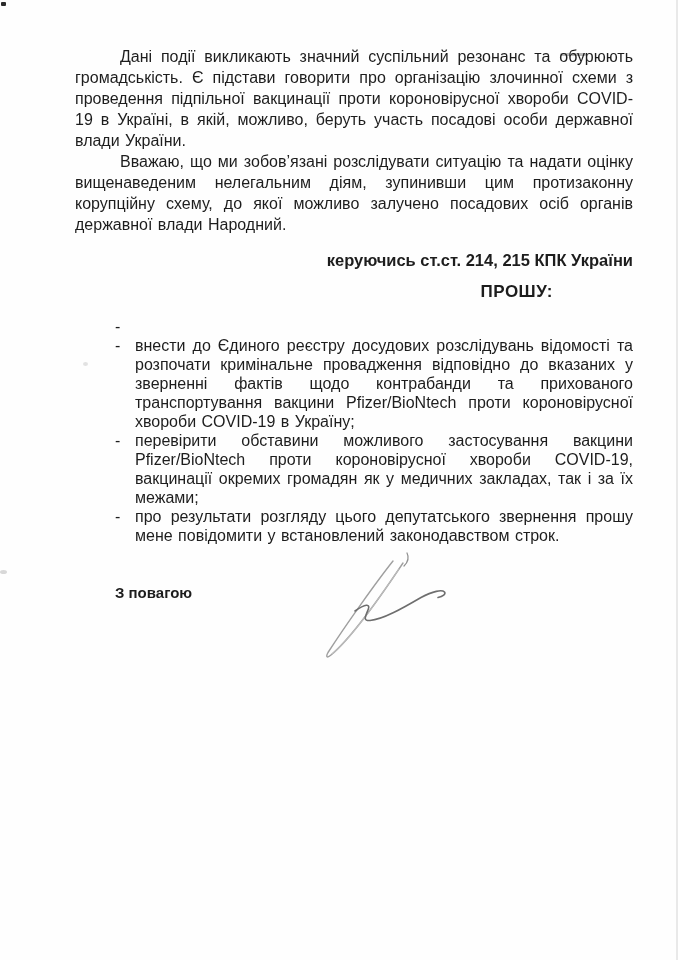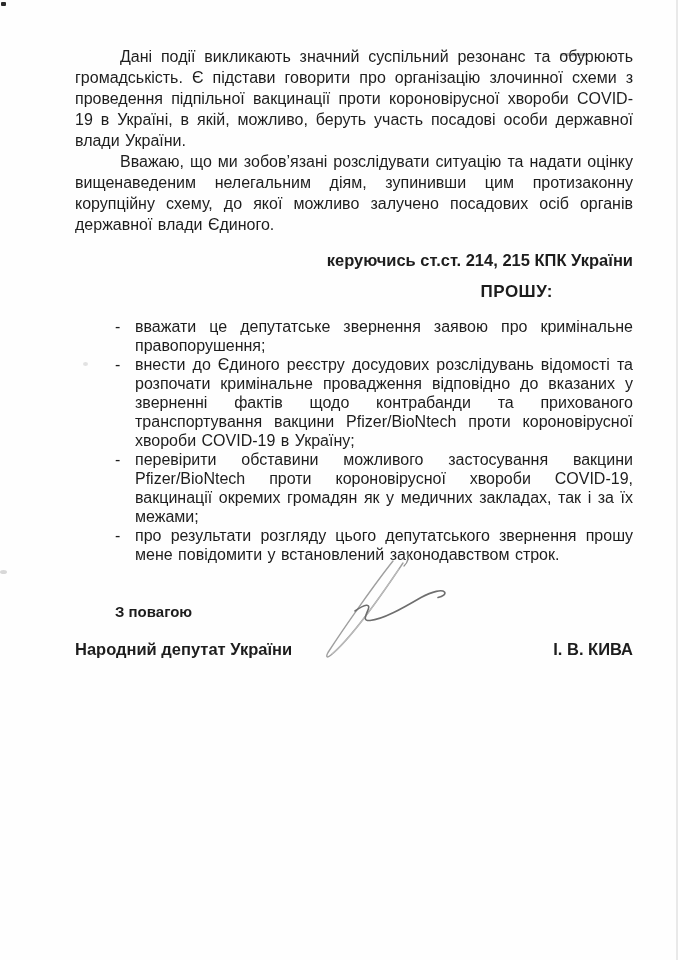--- a/index.html
+++ b/index.html
@@ -110,53 +110,48 @@
 
   <div class="speck speck-a"></div>
   <div class="speck speck-b"></div>
   <div class="speck speck-c"></div>
   <div class="speck speck-d"></div>
 
   <div class="content">
 
     <p class="body-par">Дані події викликають значний суспільний резонанс та обурюють громадськість. Є підстави говорити про організацію злочинної схеми з проведення підпільної вакцинації проти короновірусної хвороби COVID-19 в Україні, в якій, можливо, беруть участь посадові особи державної влади України.</p>
 
-    <p class="body-par">Вважаю, що ми зобов’язані розслідувати ситуацію та надати оцінку вищенаведеним нелегальним діям, зупинивши цим протизаконну корупційну схему, до якої можливо залучено посадових осіб органів державної влади Єдиного.</p>
+    <p class="body-par">Вважаю, що ми зобов’язані розслідувати ситуацію та надати оцінку вищенаведеним нелегальним діям, зупинивши цим протизаконну корупційну схему, до якої можливо залучено посадових осіб органів державної влади Народний.</p>
 
     <div class="legal-block">
       <p class="legal-line2">керуючись ст.ст. 214, 215 КПК України</p>
     </div>
 
     <div class="request-heading">ПРОШУ:</div>
 
     <div class="request-list">
       <div class="request-item">
         <span class="marker">-</span>
-        <span class="item-text">вважати це депутатське звернення заявою про кримінальне правопорушення;</span>
       </div>
       <div class="request-item">
         <span class="marker">-</span>
         <span class="item-text">внести до Єдиного реєстру досудових розслідувань відомості та розпочати кримінальне провадження відповідно до вказаних у зверненні фактів щодо контрабанди та прихованого транспортування вакцини Pfizer/BioNtech проти короновірусної хвороби COVID-19 в Україну;</span>
       </div>
       <div class="request-item">
         <span class="marker">-</span>
         <span class="item-text">перевірити обставини можливого застосування вакцини Pfizer/BioNtech проти короновірусної хвороби COVID-19, вакцинації окремих громадян як у медичних закладах, так і за їх межами;</span>
       </div>
       <div class="request-item">
         <span class="marker">-</span>
         <span class="item-text">про результати розгляду цього депутатського звернення прошу мене повідомити у встановлений законодавством строк.</span>
       </div>
     </div>
 
     <div class="salutation">З повагою</div>
 
-    <div class="sign-row">
-      <span>Народний депутат України</span>
-      <span>І. В. КИВА</span>
-    </div>
 
   </div>
 
   <svg class="signature-svg" viewBox="0 0 140 112" fill="none" xmlns="http://www.w3.org/2000/svg">
 
     <path d="M 88 14 C 72 38, 40 86, 16 106 C 12 109.5, 10.5 108, 13 103.5 C 30 77, 62 32, 78 12" stroke="#9f9f9f" stroke-width="1.4" stroke-linecap="round"></path>
     <path d="M 84 20 C 66 46, 38 88, 17 105" stroke="#bdbdbd" stroke-width="1.1" stroke-linecap="round"></path>
 
     <path d="M 92 4 C 94 8, 93 13, 89 17" stroke="#8f8f8f" stroke-width="1.2" stroke-linecap="round"></path>
 

